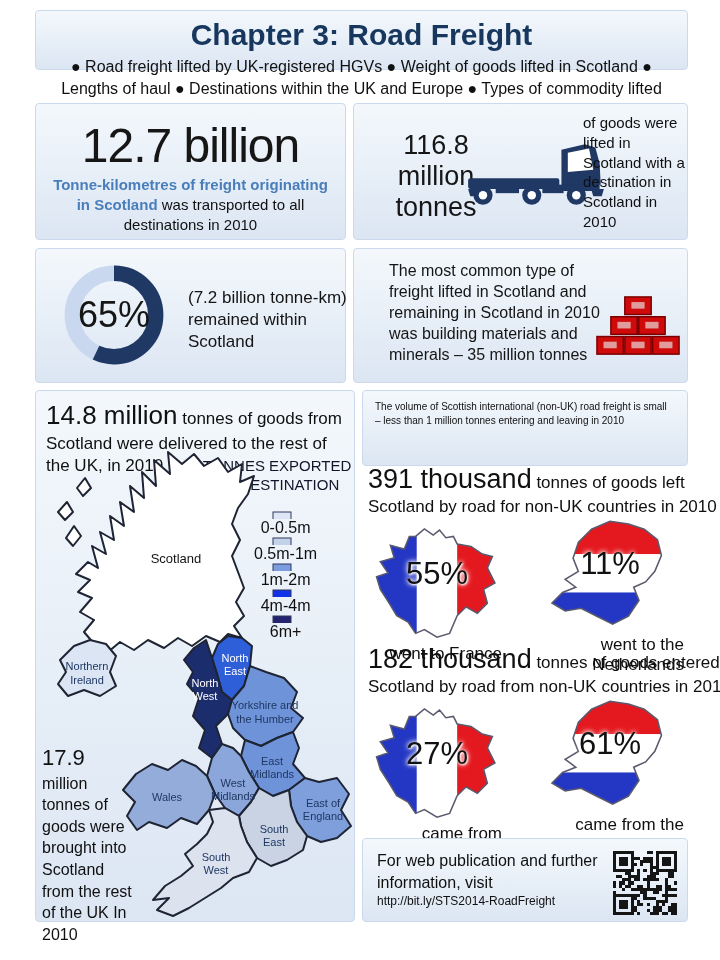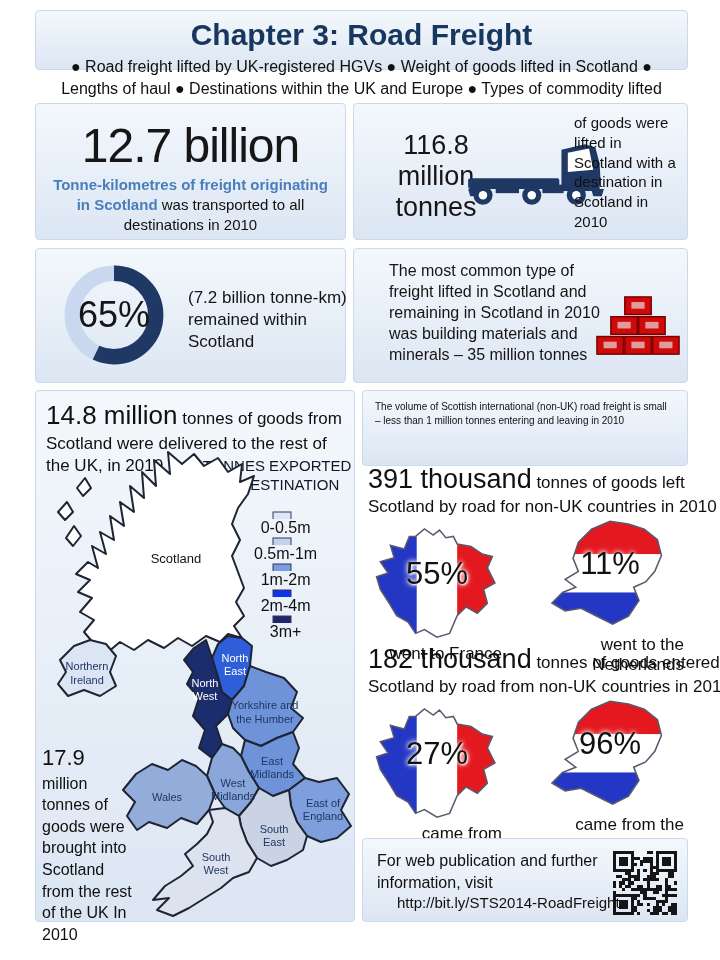--- a/index.html
+++ b/index.html
@@ -32,21 +32,21 @@
   .stat-line{position:absolute;white-space:nowrap;color:#101010;}
   .stat-line .big{font-size:27px;}
   .stat-line .med{font-size:17px;}
   .line2{position:absolute;font-size:17px;color:#101010;white-space:nowrap;}
   .fig{position:absolute;}
   .fig svg{display:block;margin:0 auto;}
   .pct{position:absolute;left:0;right:0;text-align:center;font-size:31px;color:#111;
        text-shadow:0 0 4px #fff,0 0 6px #fff,1px 1px 2px #fff;}
   .fig-caption{margin-top:3px;text-align:right;font-size:17px;line-height:1.2;color:#101010;}
   .footer-text{position:absolute;left:14px;top:11px;width:262px;font-size:16px;line-height:1.35;color:#101010;}
-  .footer-url{font-size:15px;white-space:nowrap;margin-left:20px;}
+  .footer-url{font-size:12px;white-space:nowrap;}
   .qr{position:absolute;right:10px;top:12px;}
 </style>
 </head>
 <body>
 
 <div class="page">
 
   <div class="panel" style="left:35px;top:10px;width:653px;height:60px;">
     <div class="hdr-title">Chapter 3: Road Freight</div>
     <div class="hdr-bullets">● Road freight lifted by UK-registered HGVs ● Weight of goods lifted in Scotland ● Lengths of haul ● Destinations within the UK and Europe ● Types of commodity lifted</div>
@@ -73,21 +73,21 @@
         <path d="M118 46 l12 0 l-2 7 l-8 0 z"></path>
         <circle cx="16" cy="52" r="9"></circle>
         <circle cx="62" cy="52" r="9"></circle>
         <circle cx="104" cy="52" r="9"></circle>
       </g>
       <path d="M96 12 L116 8 L120 28 L96 30 Z" fill="#FFFFFF"></path>
       <circle cx="16" cy="52" r="4" fill="#FFFFFF"></circle>
       <circle cx="62" cy="52" r="4" fill="#FFFFFF"></circle>
       <circle cx="104" cy="52" r="4" fill="#FFFFFF"></circle>
     </svg>
-    <div class="abs small-txt" style="left:220px;top:9px;width:110px;">of goods were lifted in Scotland with a destination in Scotland in 2010</div>
+    <div class="abs small-txt" style="left:229px;top:9px;width:110px;">of goods were lifted in Scotland with a destination in Scotland in 2010</div>
   </div>
 
   <div class="panel" style="left:35px;top:248px;width:311px;height:135px;">
     <svg class="abs" style="left:22px;top:10px;" width="112" height="112" viewBox="0 0 110 110">
       <circle cx="55" cy="55" r="41" fill="none" stroke="#C9D8EF" stroke-width="15"></circle>
       <circle cx="55" cy="55" r="41" fill="none" stroke="#1F3864" stroke-width="15" transform="rotate(-90 55 55)" stroke-dasharray="146.8380406287869 257.610597594363"></circle>
     </svg>
     <div class="donut-pct">65%</div>
     <div class="abs" style="left:152px;top:38px;width:172px;font-size:17px;line-height:1.3;">(7.2 billion tonne-km) remained within Scotland</div>
   </div>
@@ -190,27 +190,27 @@
       <div class="legend-row">
         <svg width="20" height="20">
             <rect x="1" y="1" width="18" height="18" stroke="#30395C" fill="#7B9CDE"></rect>
           </svg>
         <span class="legend-label">1m-2m</span>
       </div>
       <div class="legend-row">
         <svg width="20" height="20">
             <rect x="1" y="1" width="18" height="18" stroke="#30395C" fill="#1032E8"></rect>
           </svg>
-        <span class="legend-label">2m-4m</span>
+        <span class="legend-label">4m-4m</span>
       </div>
       <div class="legend-row">
         <svg width="20" height="20">
             <rect x="1" y="1" width="18" height="18" stroke="#30395C" fill="#232470"></rect>
           </svg>
-        <span class="legend-label">3m+</span>
+        <span class="legend-label">6m+</span>
       </div>
     </div>
 
     <div class="import-stat">
       <div class="import-big">17.9</div>
       <div>million tonnes of goods were brought into Scotland from the rest of the UK In 2010</div>
     </div>
   </div>
 
   <div class="panel" style="left:362px;top:390px;width:326px;height:76px;">
@@ -284,21 +284,21 @@
             <path d="M 26,20 L 36,10 L 50,4 L 64,6 L 76,10 L 86,18 L 89,30 L 84,42 L 77,50 L 68,54 L 72,64 L 64,76 L 52,82 L 40,76 L 28,70 L 16,72 L 6,66 L 14,58 L 24,54 L 16,48 L 26,42 L 22,32 Z"></path>
           </clipPath>
         </defs>
       <g clip-path="url(#nlB)">
         <rect x="0" y="0" width="100" height="29" fill="#E4191F"></rect>
         <rect x="0" y="29" width="100" height="29" fill="#FFFFFF"></rect>
         <rect x="0" y="58" width="100" height="30" fill="#2437C4"></rect>
       </g>
       <path d="M 26,20 L 36,10 L 50,4 L 64,6 L 76,10 L 86,18 L 89,30 L 84,42 L 77,50 L 68,54 L 72,64 L 64,76 L 52,82 L 40,76 L 28,70 L 16,72 L 6,66 L 14,58 L 24,54 L 16,48 L 26,42 L 22,32 Z" fill="none" stroke="#5A5A6E" stroke-width="1.2"></path>
     </svg>
-    <div class="pct" style="top:30px;">96%</div>
+    <div class="pct" style="top:30px;">61%</div>
     <div class="fig-caption">came from the Netherlands</div>
   </div>
 
   <div class="panel" style="left:362px;top:838px;width:326px;height:84px;">
     <div class="footer-text">
       <div>For web publication and further information, visit</div>
       <div class="footer-url">http://bit.ly/STS2014-RoadFreight</div>
     </div>
     <svg class="qr" width="64" height="64" viewBox="0 0 21 21" shape-rendering="crispEdges">
         <rect x="0" y="0" width="1" height="1" fill="#151515"></rect>

